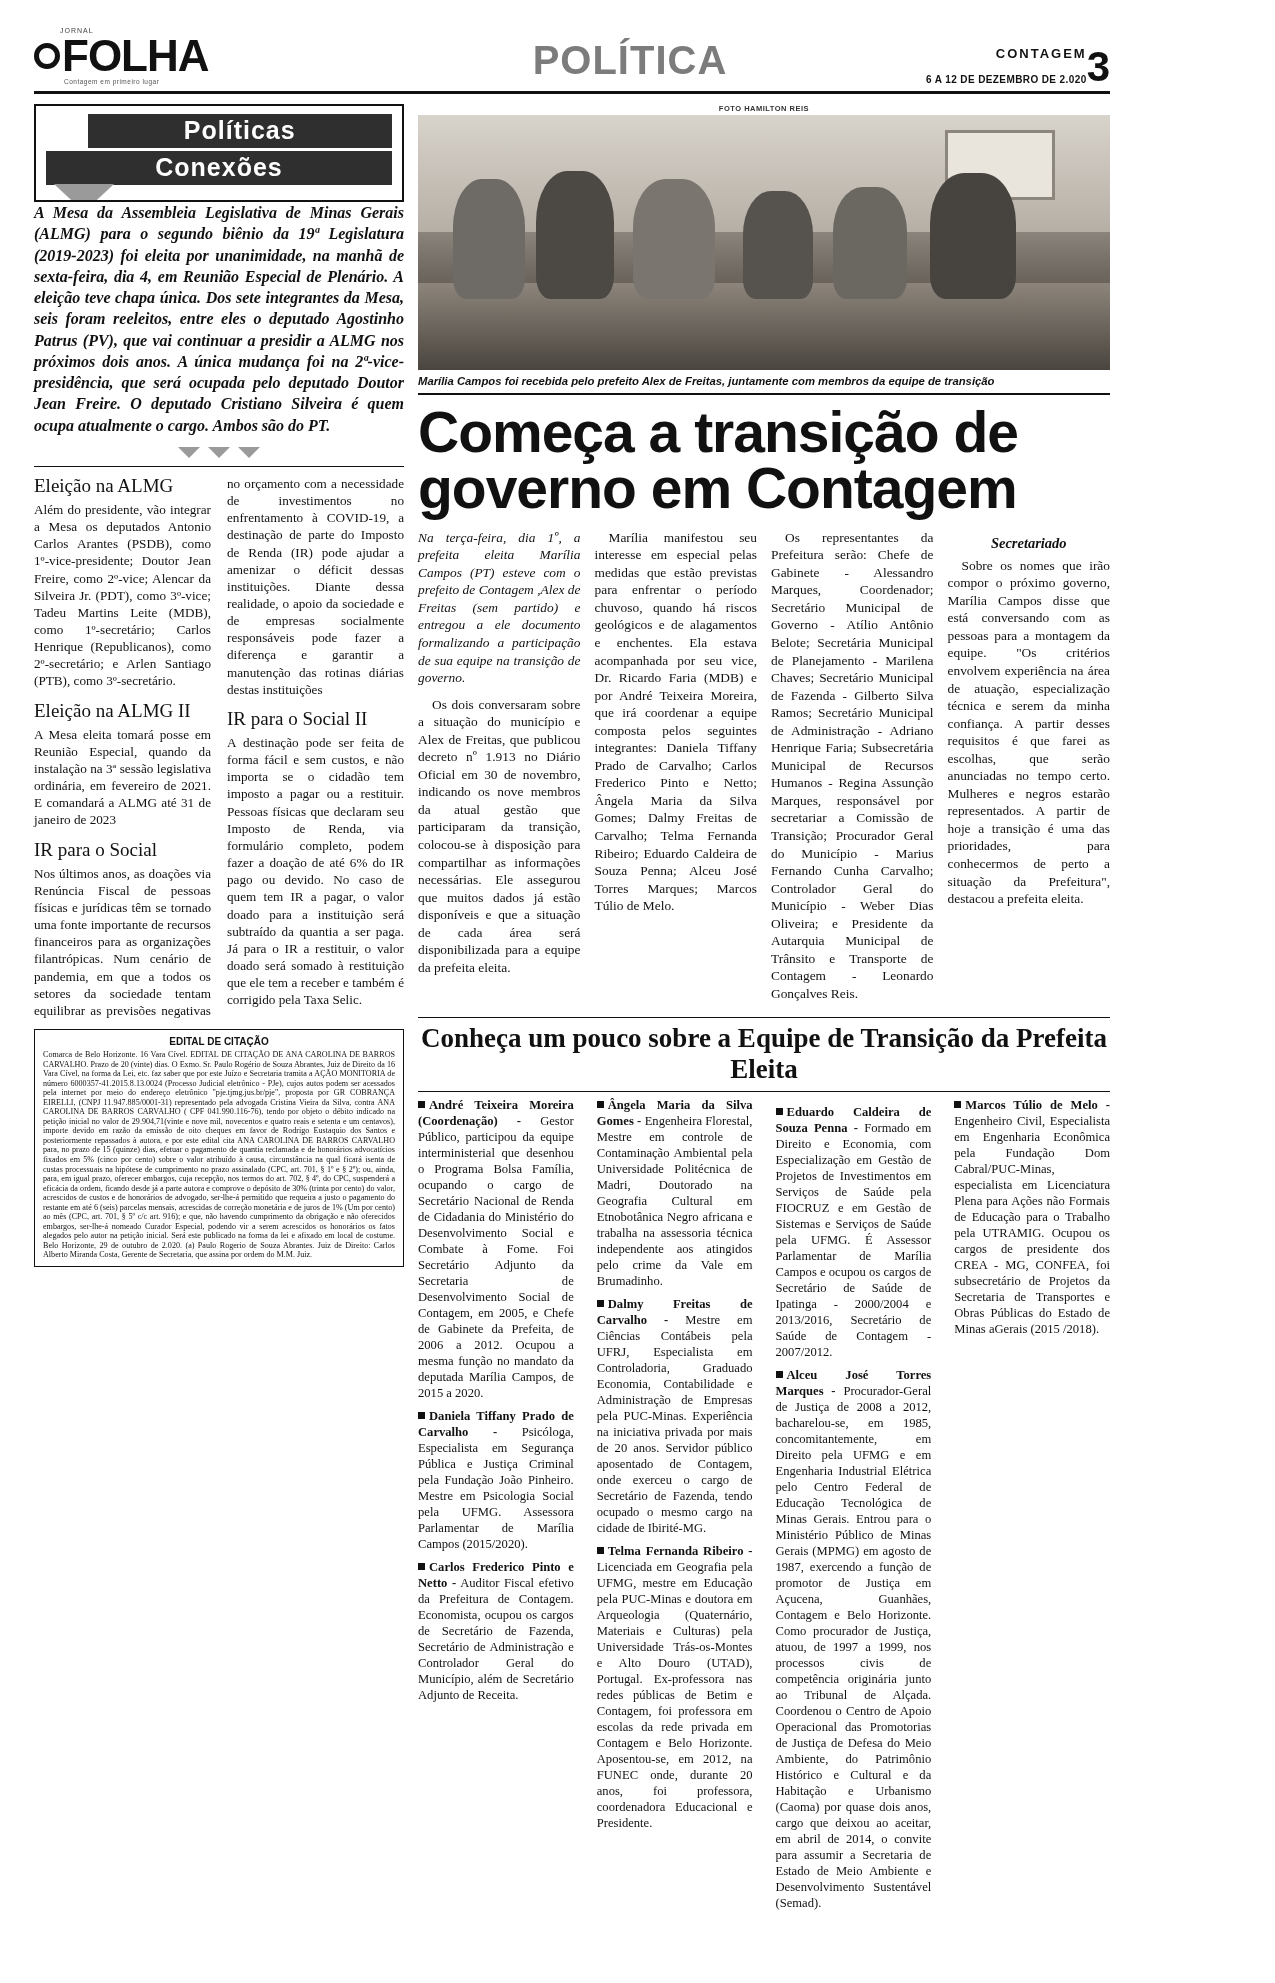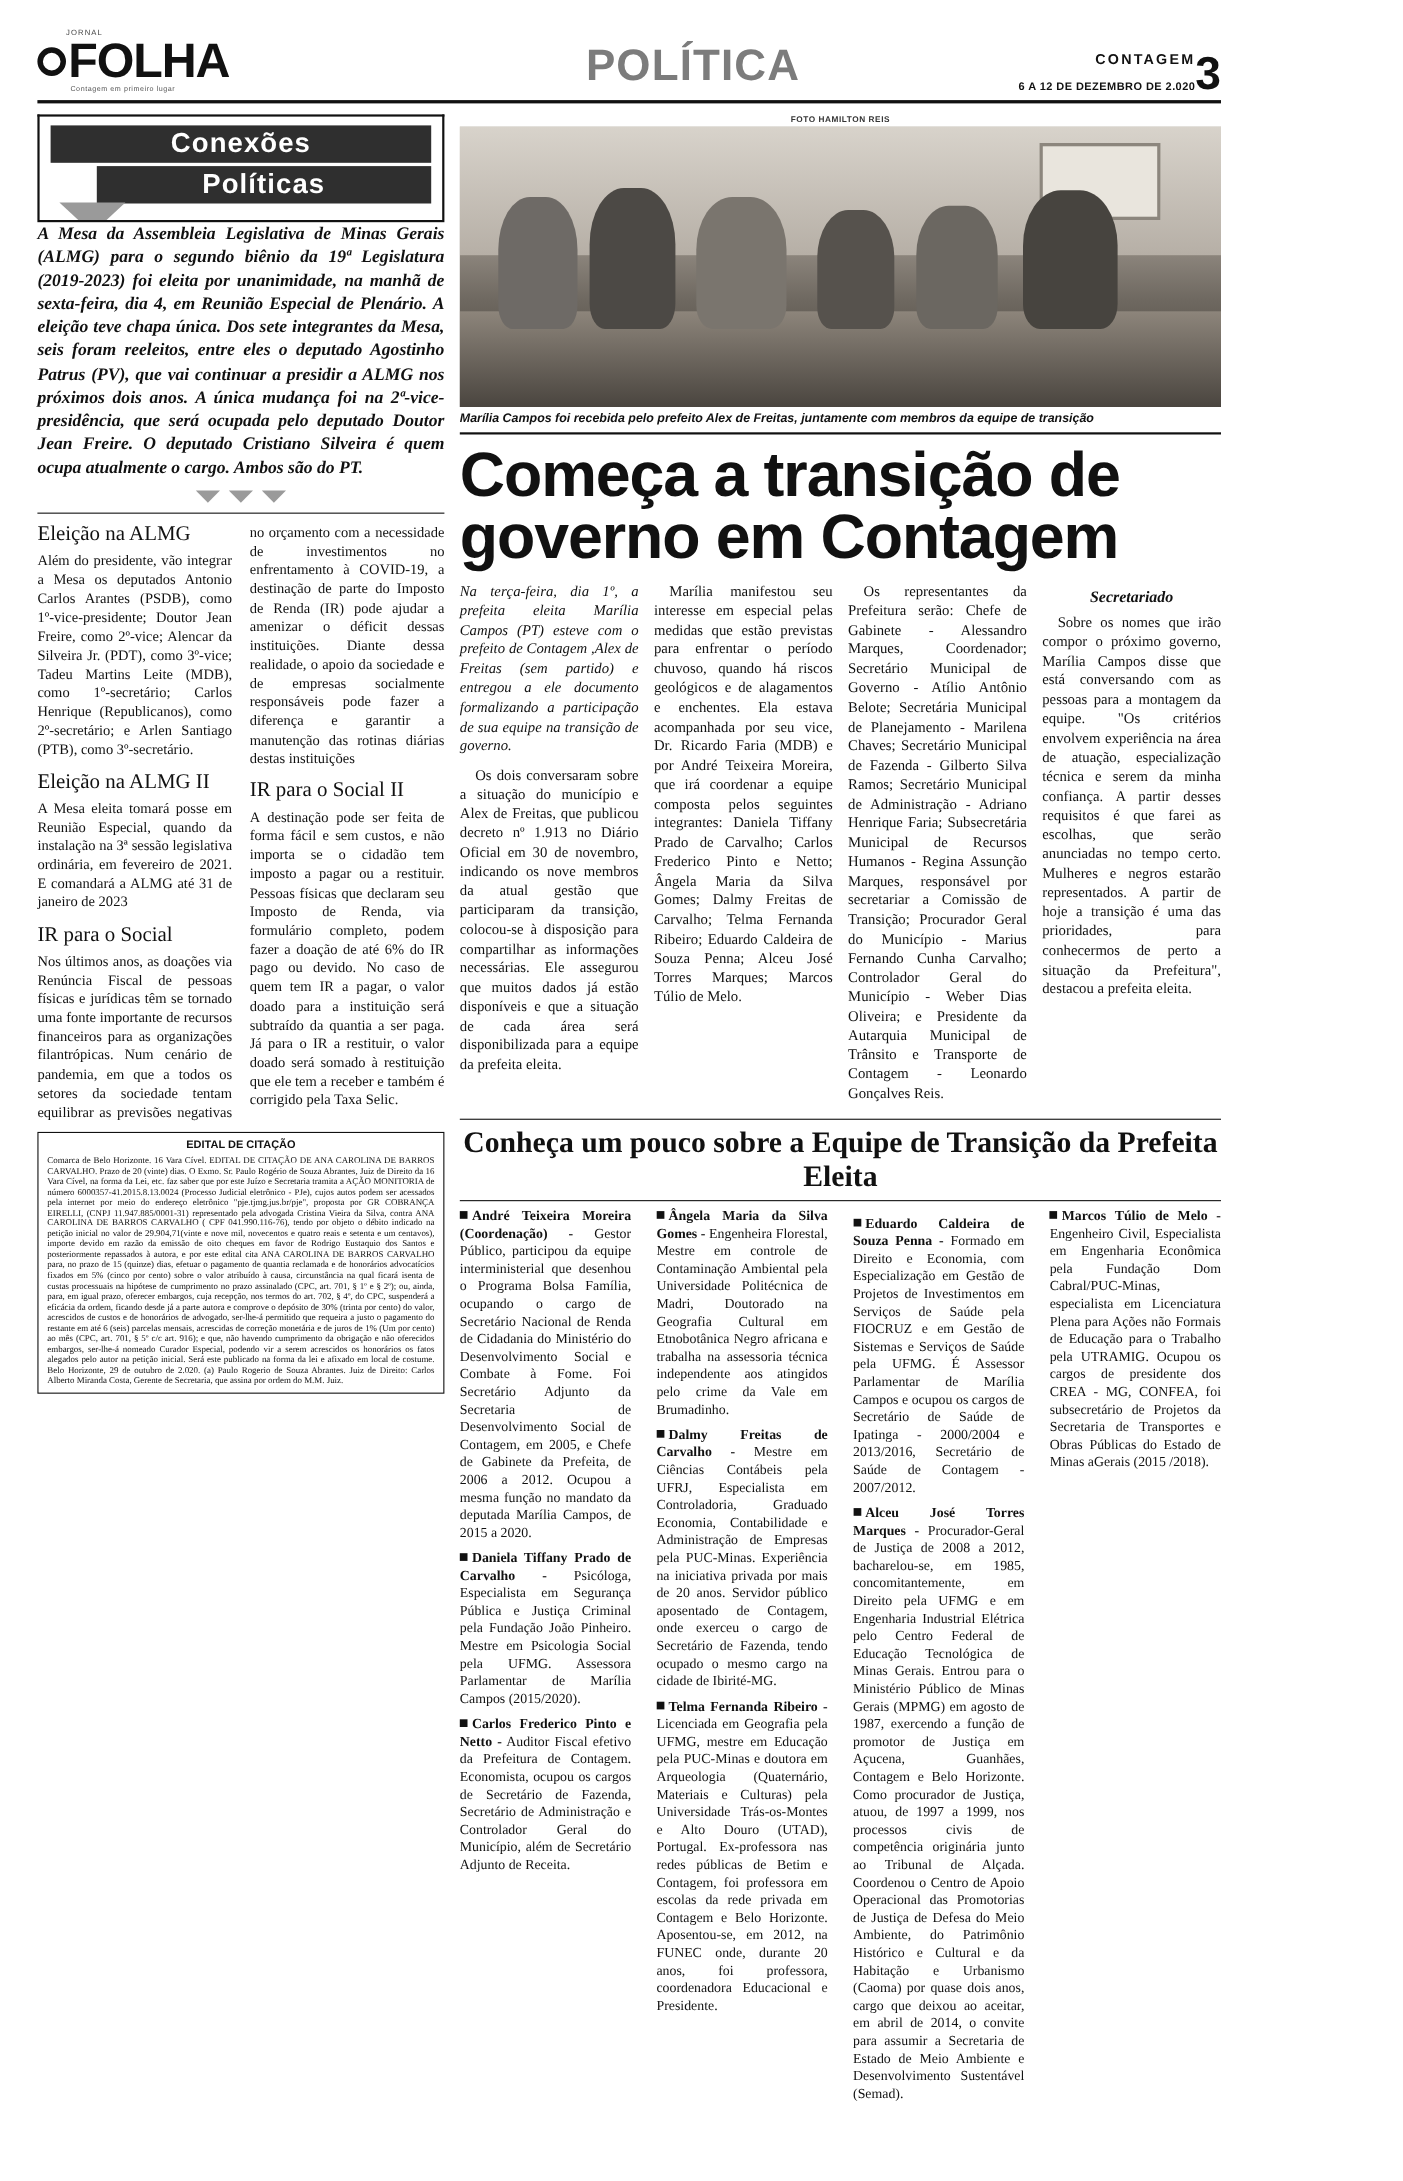--- a/index.html
+++ b/index.html
@@ -230,22 +230,22 @@
       </div>
       <div class="page-num">3</div>
     </div>
   </div>
 
   <div class="content">
 
     <div class="col-left">
 
       <div class="conexoes">
+        <div class="bar b2">Políticas</div>
         <div class="bar">Conexões</div>
-        <div class="bar b2">Políticas</div>
         <div class="tri-row">
             <span class="big-tri"></span>
           </div>
       </div>
       <div class="conexoes-rule"></div>
 
       <div class="lead-left">A Mesa da Assembleia Legislativa de Minas Gerais (ALMG) para o segundo biênio da 19ª Legislatura (2019-2023) foi eleita por unanimidade, na manhã de sexta-feira, dia 4, em Reunião Especial de Plenário. A eleição teve chapa única. Dos sete integrantes da Mesa, seis foram reeleitos, entre eles o deputado Agostinho Patrus (PV), que vai continuar a presidir a ALMG nos próximos dois anos. A única mudança foi na 2ª-vice-presidência, que será ocupada pelo deputado Doutor Jean Freire. O deputado Cristiano Silveira é quem ocupa atualmente o cargo. Ambos são do PT.</div>
 
       <div class="tri-sep">
         <span></span><span></span><span></span>

